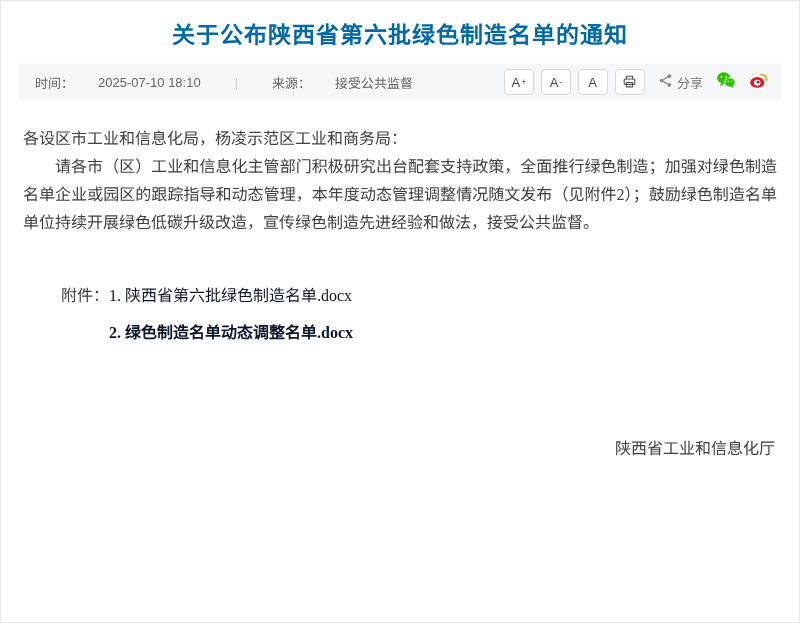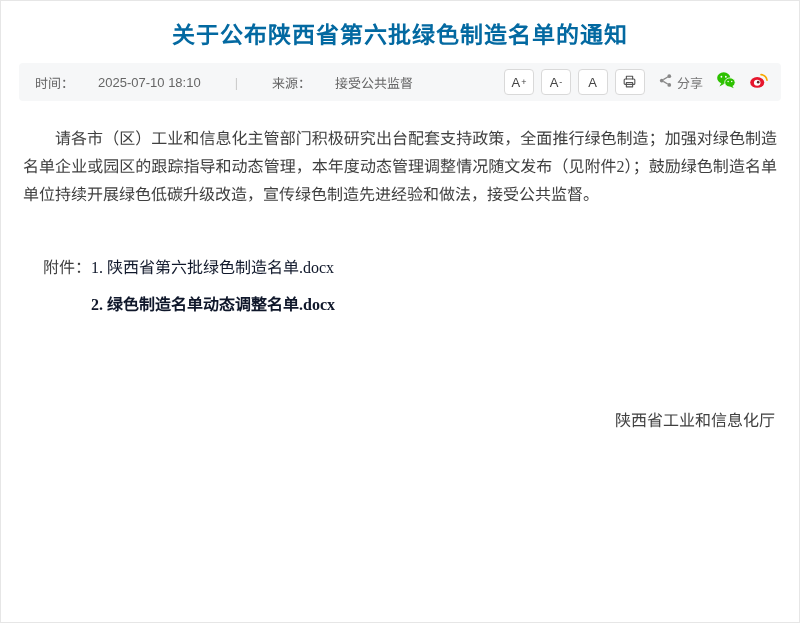--- a/index.html
+++ b/index.html
@@ -76,21 +76,21 @@
     font-family: "Liberation Serif", "DejaVu Serif", serif;
     font-size: 16px;
     line-height: 28px;
     color: #404040;
     text-align: justify;
   }
   .article p { margin: 0; }
   .article p.indent { text-indent: 2em; }
   
   .attachments {
-    margin: 40px 0 0 42px;
+    margin: 40px 0 0 60px;
     font-family: "Liberation Serif", "DejaVu Serif", serif;
     font-size: 16px;
     line-height: 37px;
     color: #404040;
     text-align: right;
   }
   .attach-row { display: flex; }
   .attach-row + .attach-row { padding-left: 48px; font-weight: bold; }
   .attach-link {
     color: #0f172a;
@@ -176,20 +176,21 @@
           <ellipse cx="9.8" cy="14" rx="8.6" ry="6.6" fill="#e6162d"></ellipse>
           <ellipse cx="9.8" cy="14.4" rx="4" ry="3.6" fill="#ffffff"></ellipse>
           <circle cx="11" cy="13.6" r="1.6" fill="#5c2a2a"></circle>
         </svg>
       </span>
     </span>
   </div>
 </div>
 
 <div class="article">
+  <p>各设区市工业和信息化局，杨凌示范区工业和商务局：</p>
   <p class="indent">请各市（区）工业和信息化主管部门积极研究出台配套支持政策，全面推行绿色制造；加强对绿色制造名单企业或园区的跟踪指导和动态管理，本年度动态管理调整情况随文发布（见附件2）；鼓励绿色制造名单单位持续开展绿色低碳升级改造，宣传绿色制造先进经验和做法，接受公共监督。</p>
 </div>
 
 <div class="attachments">
   <div class="attach-row">
     <span>附件：</span>
     <a class="attach-link">1. 陕西省第六批绿色制造名单.docx</a>
   </div>
   <div class="attach-row">
     <a class="attach-link">2. 绿色制造名单动态调整名单.docx</a>

